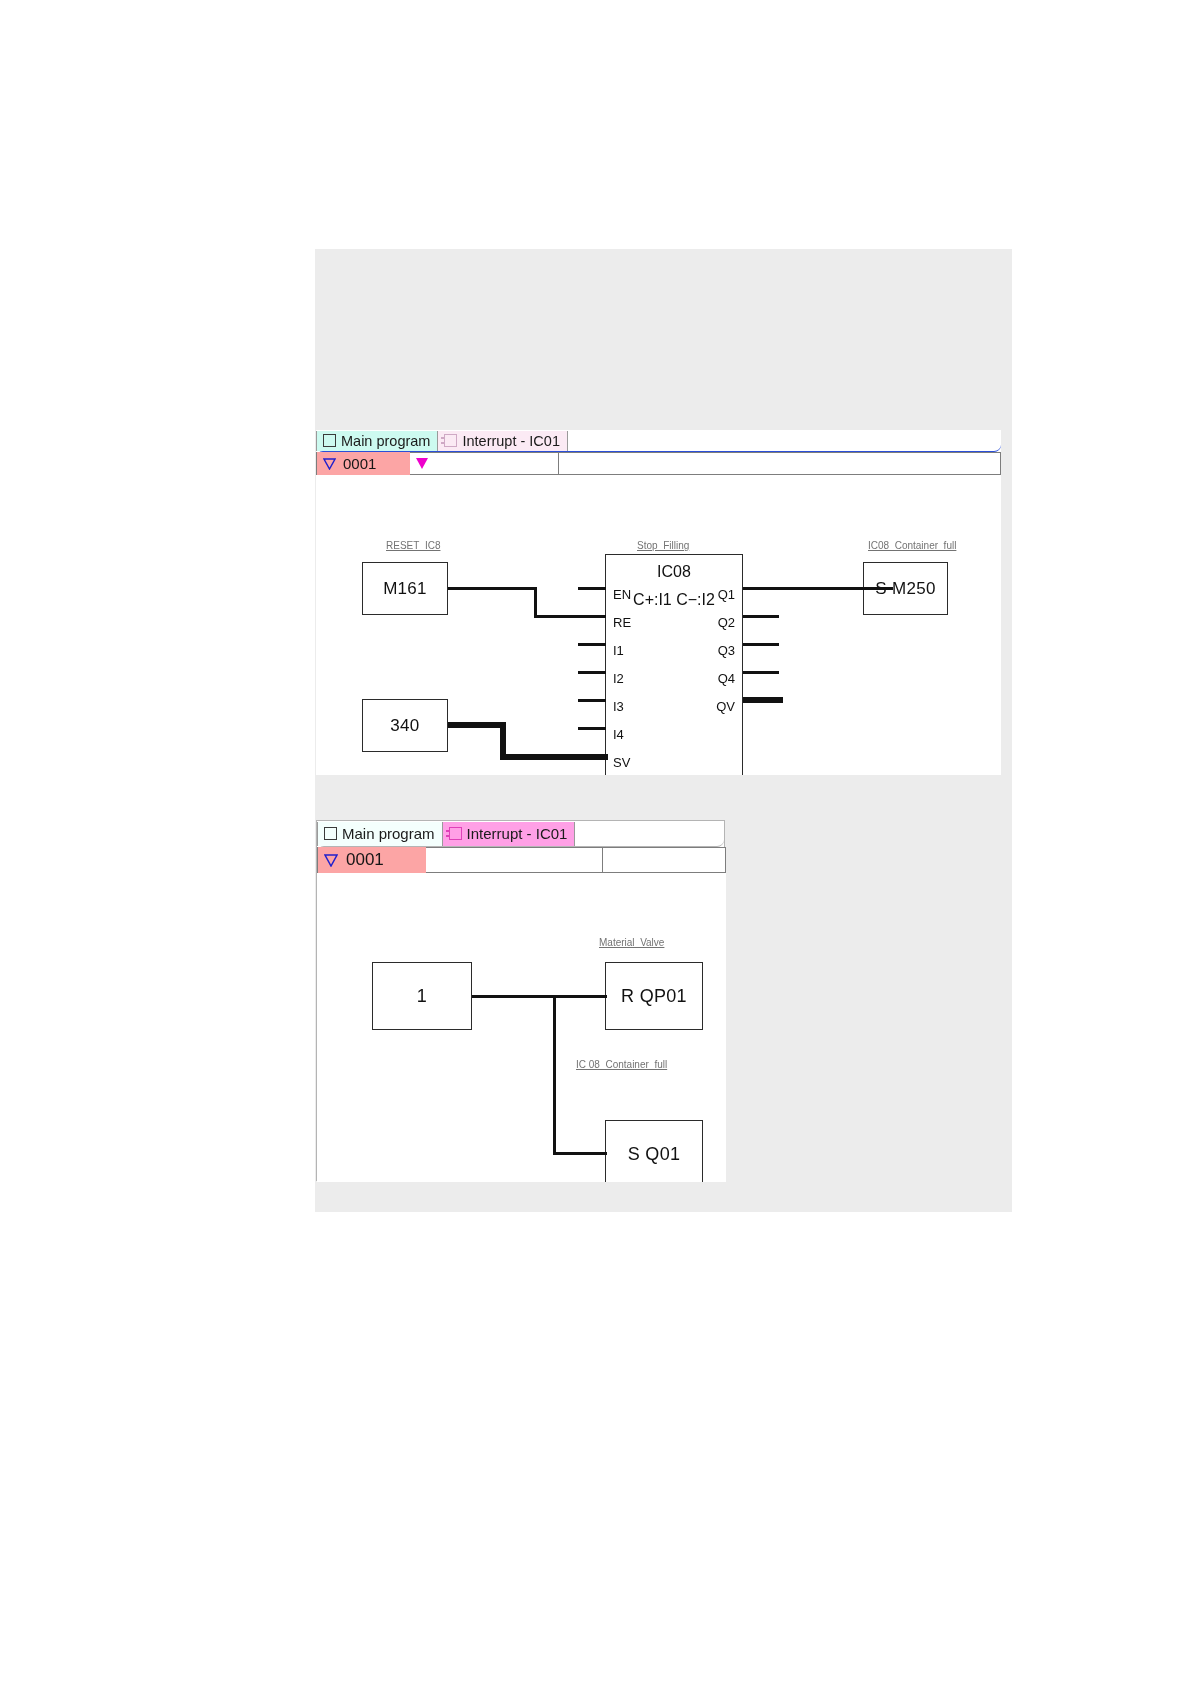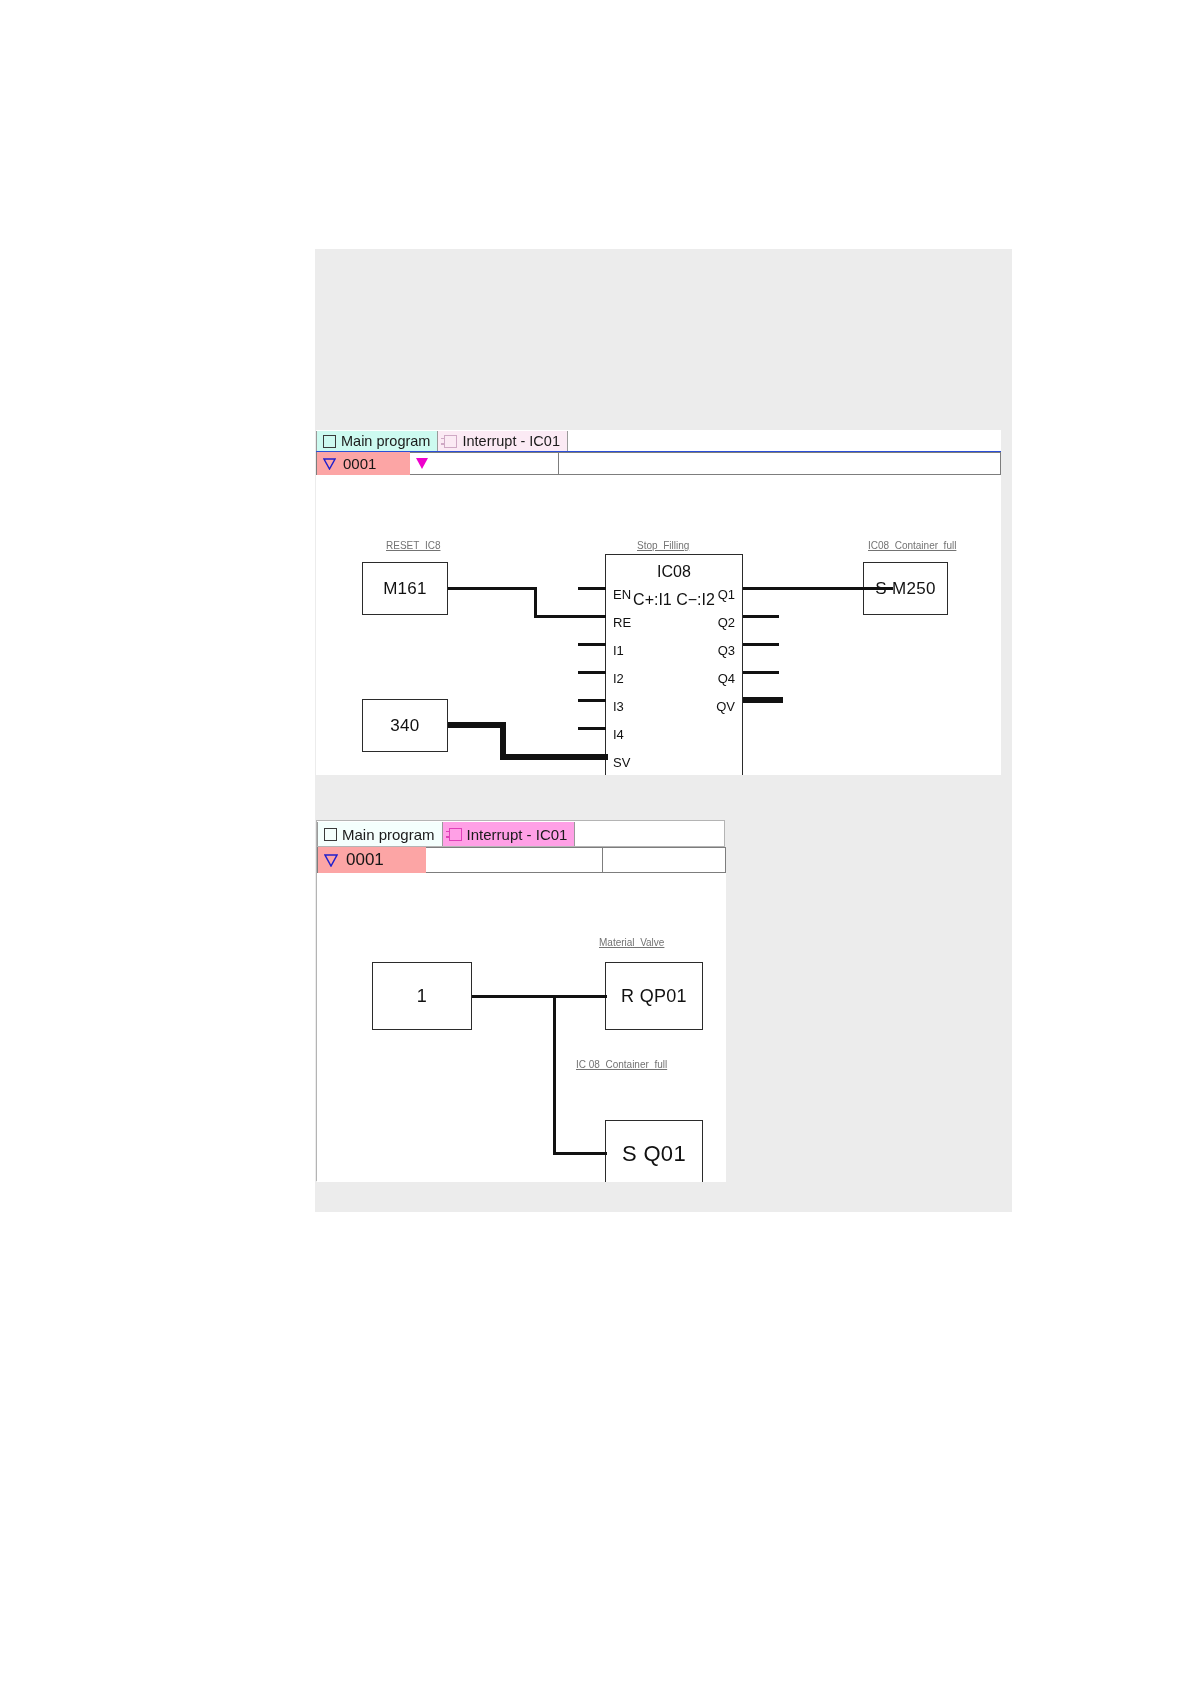--- a/index.html
+++ b/index.html
@@ -34,22 +34,23 @@
   }
 
   
   .tab-strip {
     position: absolute;
     left: 0;
     top: 0;
     width: 100%;
     height: 22px;
     display: flex;
-    align-items: flex-end;
-    box-sizing: border-box;
+    align-items: center;
+    box-sizing: border-box;
+    border-radius: 7px;
   }
   .tab {
     position: relative;
     display: flex;
     align-items: center;
     gap: 5px;
     height: 20px;
     padding: 0 7px 0 6px;
     font-size: 14.5px;
     color: #1b1b1b;
@@ -320,21 +321,21 @@
 
     <div class="diagram" style="left:0px; top:52px; width:409px; height:309px;">
 
       <div class="lbl" style="left:282px; top:64px;">Material_Valve</div>
       <div class="lbl" style="left:259px; top:186px;">IC 08_Container_full</div>
 
       <div class="blk" style="left:55px; top:89px; width:100px; height:68px; font-size:18px;">1</div>
 
       <div class="blk" style="left:288px; top:89px; width:98px; height:68px; font-size:18px;">R QP01</div>
 
-      <div class="blk" style="left:288px; top:247px; width:98px; height:68px; font-size:22px;">S Q01</div>
+      <div class="blk" style="left:288px; top:247px; width:98px; height:68px; font-size:18px;">S Q01</div>
 
       <div class="wire h" style="left:155px; top:122px; width:135px;"></div>
       <div class="wire v" style="left:236px; top:122px; height:159px;"></div>
       <div class="wire h" style="left:236px; top:279px; width:54px;"></div>
     </div>
   </div>
 
 </div>
 
 </body></html>

